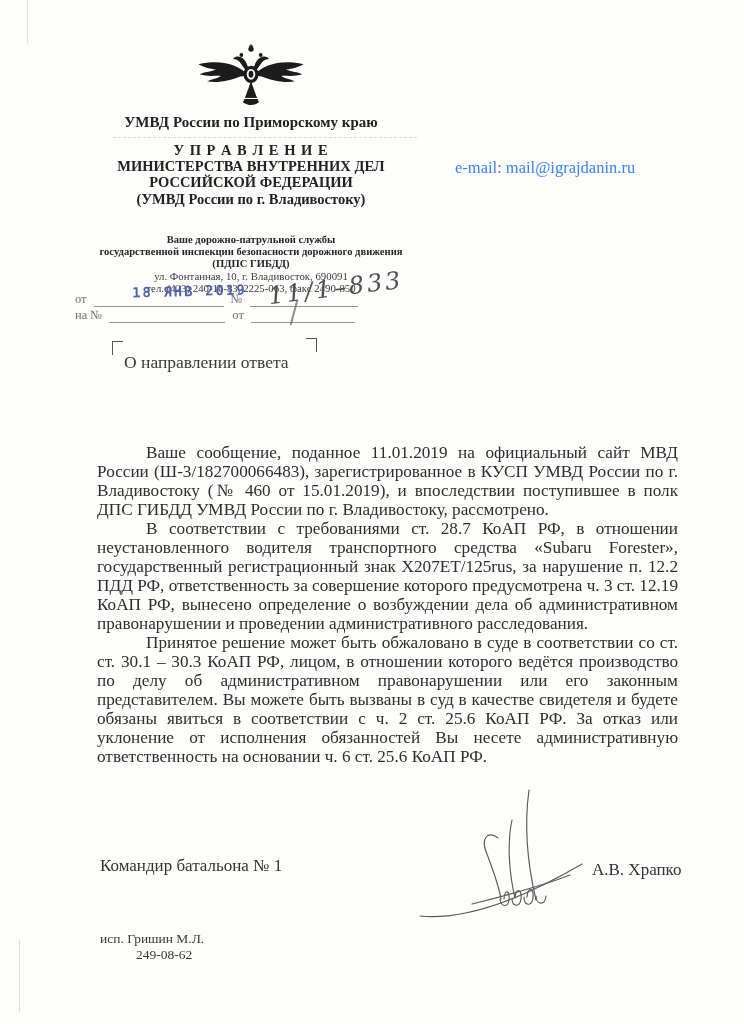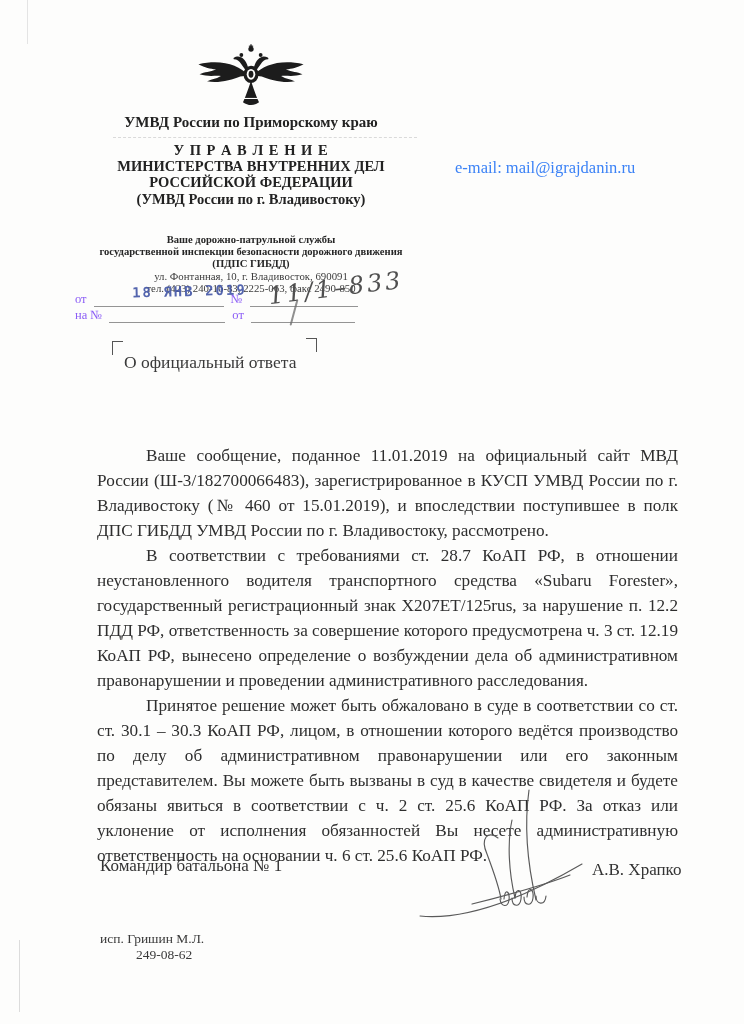--- a/index.html
+++ b/index.html
@@ -15,21 +15,21 @@
     font-weight:bold;font-size:15px;color:#222;}
   .dash-sep{position:absolute;left:113px;top:137px;width:304px;border-top:1px dashed #c8c8c8;opacity:.65;}
   .org-block{position:absolute;left:55px;top:142px;width:392px;text-align:center;
     font-weight:bold;font-size:14.5px;line-height:16.2px;color:#222;}
   .org-block .sp{letter-spacing:1px;}
   .unit-block{position:absolute;left:35px;top:234px;width:432px;text-align:center;
     font-weight:bold;font-size:10.6px;line-height:11.8px;color:#262626;}
   .addr1{position:absolute;left:55px;top:270px;width:392px;text-align:center;font-size:10.8px;color:#3c3c3c;}
   .addr2{position:absolute;left:55px;top:281.5px;width:392px;text-align:center;font-size:10.8px;color:#3c3c3c;}
   
-  .ref-row{position:absolute;display:flex;align-items:center;gap:7px;font-size:12.5px;color:#8b5cf6;}
+  .ref-row{position:absolute;display:flex;align-items:center;gap:7px;font-size:12.5px;color:#737373;}
   .ref1{left:75px;top:292px;}
   .ref2{left:75px;top:308px;}
   .ref-line{display:inline-block;border-bottom:1px solid #949494;height:14px;}
   .r1a{width:130px;} .r1b{width:108px;}
   .r2a{width:116px;} .r2b{width:104px;}
   
   .stamp{position:absolute;left:132px;top:283px;
     font-family:"DejaVu Sans Mono", monospace;font-weight:bold;font-size:14px;
     letter-spacing:2px;color:#4659a8;transform:rotate(-1.5deg);opacity:.92;white-space:nowrap;}
   .outnum{position:absolute;left:268px;top:274px;
@@ -38,21 +38,21 @@
   .flourish{position:absolute;left:293px;top:299px;width:2px;height:27px;background:#6b6b6b;
     transform:rotate(15deg);border-radius:2px;opacity:.75;}
   .email{position:absolute;left:455px;top:158px;font-size:16.5px;color:#3b82f6;}
   
   .blk{position:absolute;width:10px;height:13px;border-top:1.5px solid #555;}
   .blk-l{left:112px;top:341px;border-left:1.5px solid #555;}
   .blk-r{left:306px;top:338px;border-right:1.5px solid #555;}
   .subject{position:absolute;left:124px;top:352px;font-size:17.5px;color:#3a3a3a;}
   
   .body{position:absolute;left:97px;top:443px;width:581px;
-    font-size:17.2px;line-height:25px;color:#2e2e2e;text-align:justify;}
+    font-size:17.2px;line-height:19px;color:#2e2e2e;text-align:justify;}
   .body p{margin:0;text-indent:49px;}
   
   .sign-pos{position:absolute;left:100px;top:856px;font-size:17px;color:#333;}
   .sign-name{position:absolute;left:592px;top:860px;font-size:17px;color:#333;}
   .sig{position:absolute;left:412px;top:778px;width:200px;height:155px;}
   .sig path{fill:none;stroke:#5a5a5a;stroke-width:1.15;stroke-linecap:round;}
   
   .exec1{position:absolute;left:100px;top:931px;font-size:13.5px;color:#3a3a3a;}
   .exec2{position:absolute;left:100px;top:947px;font-size:13.5px;color:#3a3a3a;margin-left:36px;}
   
@@ -122,21 +122,21 @@
   </div>
 
   <div class="stamp">18 ЯНВ 2019</div>
   <div class="outnum">11/1–833</div>
   <div class="flourish"></div>
 
   <div class="email">e-mail: mail@igrajdanin.ru</div>
 
   <div class="blk blk-l"></div>
   <div class="blk blk-r"></div>
-  <div class="subject">О официальный ответа</div>
+  <div class="subject">О направлении ответа</div>
 
   <div class="body">
     <p>Ваше сообщение, поданное 11.01.2019 на официальный сайт МВД России (Ш-3/182700066483), зарегистрированное в КУСП УМВД России по г. Владивостоку (№ 460 от 15.01.2019), и впоследствии поступившее в полк ДПС ГИБДД УМВД России по г. Владивостоку, рассмотрено.</p>
     <p>В соответствии с требованиями ст. 28.7 КоАП РФ, в отношении неустановленного водителя транспортного средства «Subaru Forester», государственный регистрационный знак Х207ЕТ/125rus, за нарушение п. 12.2 ПДД РФ, ответственность за совершение которого предусмотрена ч. 3 ст. 12.19 КоАП РФ, вынесено определение о возбуждении дела об административном правонарушении и проведении административного расследования.</p>
     <p>Принятое решение может быть обжаловано в суде в соответствии со ст. ст. 30.1 – 30.3 КоАП РФ, лицом, в отношении которого ведётся производство по делу об административном правонарушении или его законным представителем. Вы можете быть вызваны в суд в качестве свидетеля и будете обязаны явиться в соответствии с ч. 2 ст. 25.6 КоАП РФ. За отказ или уклонение от исполнения обязанностей Вы несете административную ответственность на основании ч. 6 ст. 25.6 КоАП РФ.</p>
   </div>
 
   <div class="sign-pos">Командир батальона № 1</div>
   <svg class="sig" viewBox="0 0 200 155">
     <path d="M8,138 C50,142 105,124 170,86"></path>

